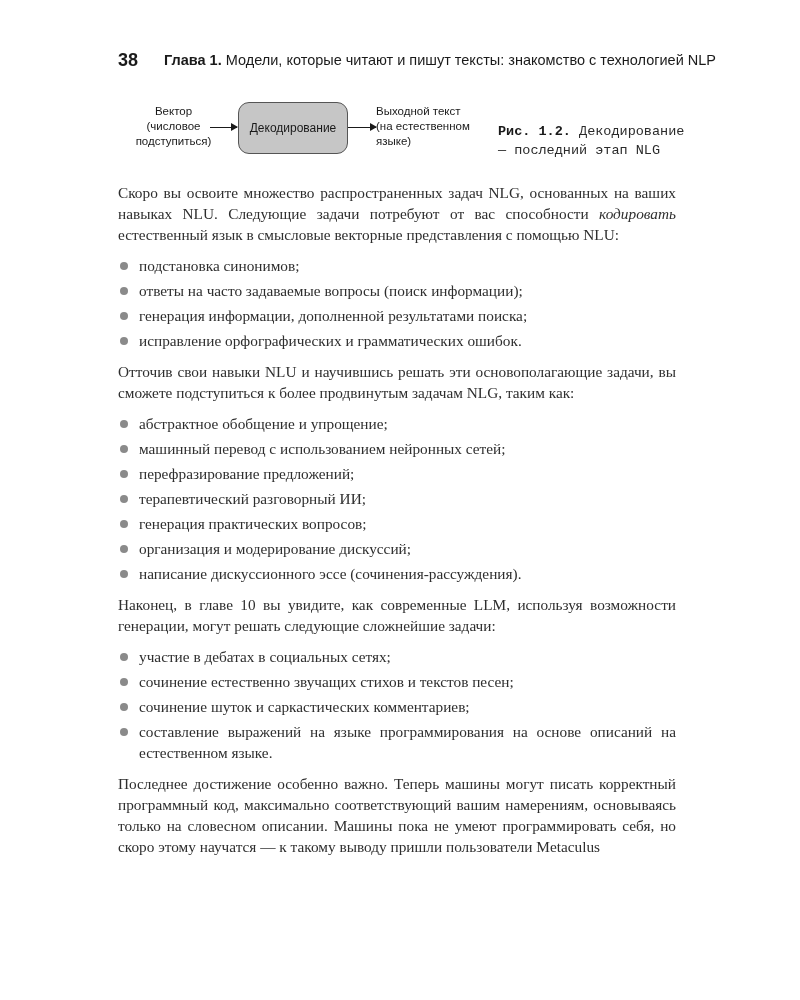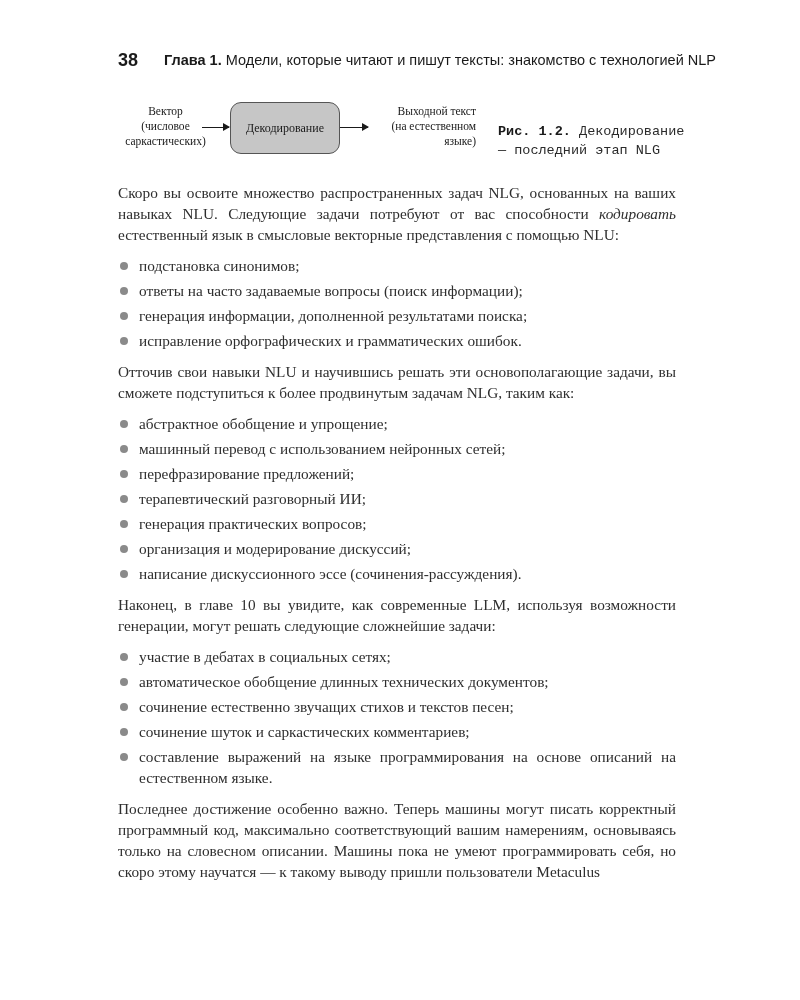--- a/index.html
+++ b/index.html
@@ -1,45 +1,45 @@
 <!DOCTYPE html>
 <html><head>
 <meta charset="utf-8">
 <style>
   html, body { margin:0; padding:0; }
   body { width:800px; height:1000px; background:#ffffff; position:relative; overflow:hidden; color:#2a2a2a; }
   .header { position:absolute; left:118px; top:50px; width:570px; font-family:"Liberation Sans", sans-serif; font-size:14.5px; color:#1a1a1a; white-space:nowrap; }
   .page-num { font-weight:bold; font-size:18px; margin-right:26px; vertical-align:-1px;margin-top:44px; }
   .chap-label { font-weight:bold; }
-  .diagram { position:absolute; left:118px; top:100px; width:560px; height:60px; font-family:Liberation Serif, serif; font-size:11.5px; color:#1a1a1a; }
+  .diagram { position:absolute; left:126px; top:100px; width:560px; height:60px; font-family:Liberation Sans, sans-serif; font-size:11.5px; color:#1a1a1a; }
   .d-in { position:absolute; left:0px; top:4px; width:95px; text-align:center; line-height:15px; }
   .d-arrow { position:absolute; height:1px; background:#1a1a1a; }
   .d-arrow::after { content:""; position:absolute; right:-1px; top:-4px; border-left:7px solid #1a1a1a; border-top:4.5px solid transparent; border-bottom:4.5px solid transparent; }
   .d-box { position:absolute; left:112px; top:2px; width:108px; height:50px; background:#c6c6c6; border:1.3px solid #555; border-radius:11px; display:flex; align-items:center; justify-content:center; font-size:12px; }
-  .d-out { position:absolute; left:250px; top:4px; width:108px; text-align:right; line-height:15px; }
+  .d-out { position:absolute; left:250px; top:4px; width:108px; text-align:left; line-height:15px; }
   .caption { position:absolute; left:498px; top:122px; width:190px; font-family:Liberation Mono, monospace; font-size:13.5px; line-height:19px; color:#2a2a2a; }
   .caption b { color:#1a1a1a; }
   .body { position:absolute; left:118px; top:182px; width:558px; font-family:"Liberation Serif", serif; font-size:15.3px; line-height:21px; color:#2e2e2e; }
   .body p { margin:0 0 10px 0; text-align:justify; }
   .body ul { list-style:none; margin:0 0 10px 0; padding:0; }
   .body li { position:relative; padding-left:21px; margin-bottom:4px; text-align:justify; }
   .bullet { position:absolute; left:2px; top:7px; width:8px; height:8px; border-radius:50%; background:#8a8a8a; }
 </style>
 </head>
 <body>
 
 <div class="header">
   <span class="page-num">38</span><span class="chap-label">Глава 1.</span> <span>Модели, которые читают и пишут тексты: знакомство с технологией NLP</span>
 </div>
 
 <div class="diagram">
   <div class="d-in">
     <div>Вектор</div>
     <div>(числовое</div>
-    <div>саркастических)</div>
+    <div>подступиться)</div>
   </div>
   <div class="d-arrow" style="left:84px; top:27px; width:27px;"></div>
   <div class="d-box">Декодирование</div>
   <div class="d-arrow" style="left:222px; top:27px; width:28px;"></div>
   <div class="d-out">
     <div>Выходной текст</div>
     <div>(на естественном</div>
     <div>языке)</div>
   </div>
 </div>
@@ -62,19 +62,18 @@
     <li><span class="bullet"></span><span>машинный перевод с использованием нейронных сетей;</span></li>
     <li><span class="bullet"></span><span>перефразирование предложений;</span></li>
     <li><span class="bullet"></span><span>терапевтический разговорный ИИ;</span></li>
     <li><span class="bullet"></span><span>генерация практических вопросов;</span></li>
     <li><span class="bullet"></span><span>организация и модерирование дискуссий;</span></li>
     <li><span class="bullet"></span><span>написание дискуссионного эссе (сочинения-рассуждения).</span></li>
   </ul>
   <p>Наконец, в главе 10 вы увидите, как современные LLM, используя возможности генерации, могут решать следующие сложнейшие задачи:</p>
   <ul>
     <li><span class="bullet"></span><span>участие в дебатах в социальных сетях;</span></li>
-    <li><span class="bullet"></span><span>автоматическое обобщение длинных технических документов;</span></li>
     <li><span class="bullet"></span><span>сочинение естественно звучащих стихов и текстов песен;</span></li>
     <li><span class="bullet"></span><span>сочинение шуток и саркастических комментариев;</span></li>
     <li><span class="bullet"></span><span>составление выражений на языке программирования на основе описаний на естественном языке.</span></li>
   </ul>
   <p>Последнее достижение особенно важно. Теперь машины могут писать корректный программный код, максимально соответствующий вашим намерениям, основываясь только на словесном описании. Машины пока не умеют программировать себя, но скоро этому научатся — к такому выводу пришли пользователи Metaculus</p>
 </div>
 
 </body></html>

